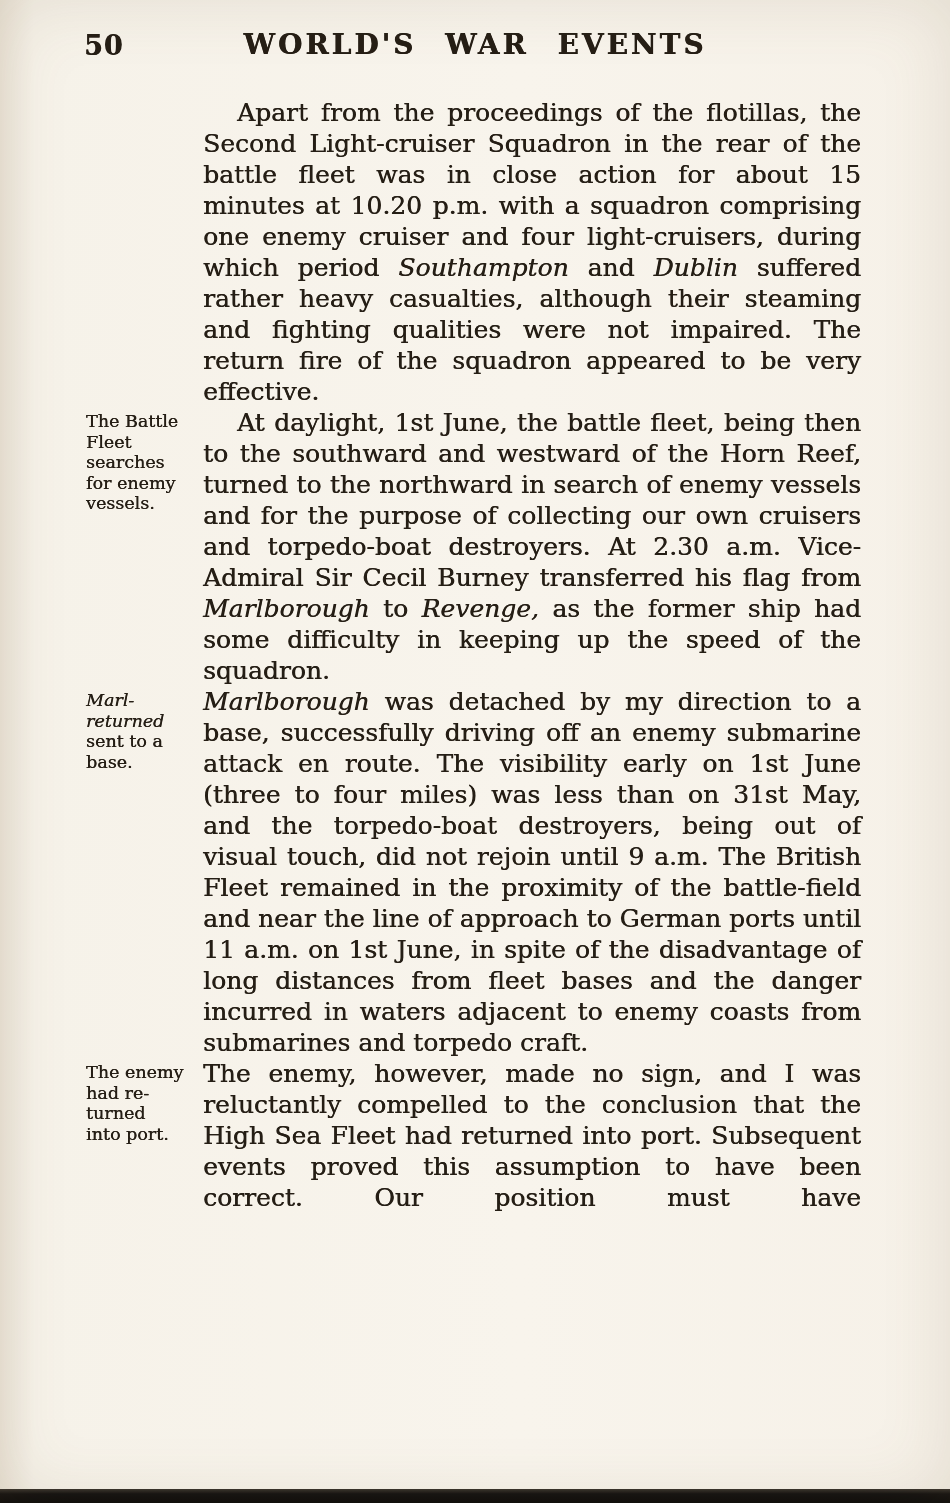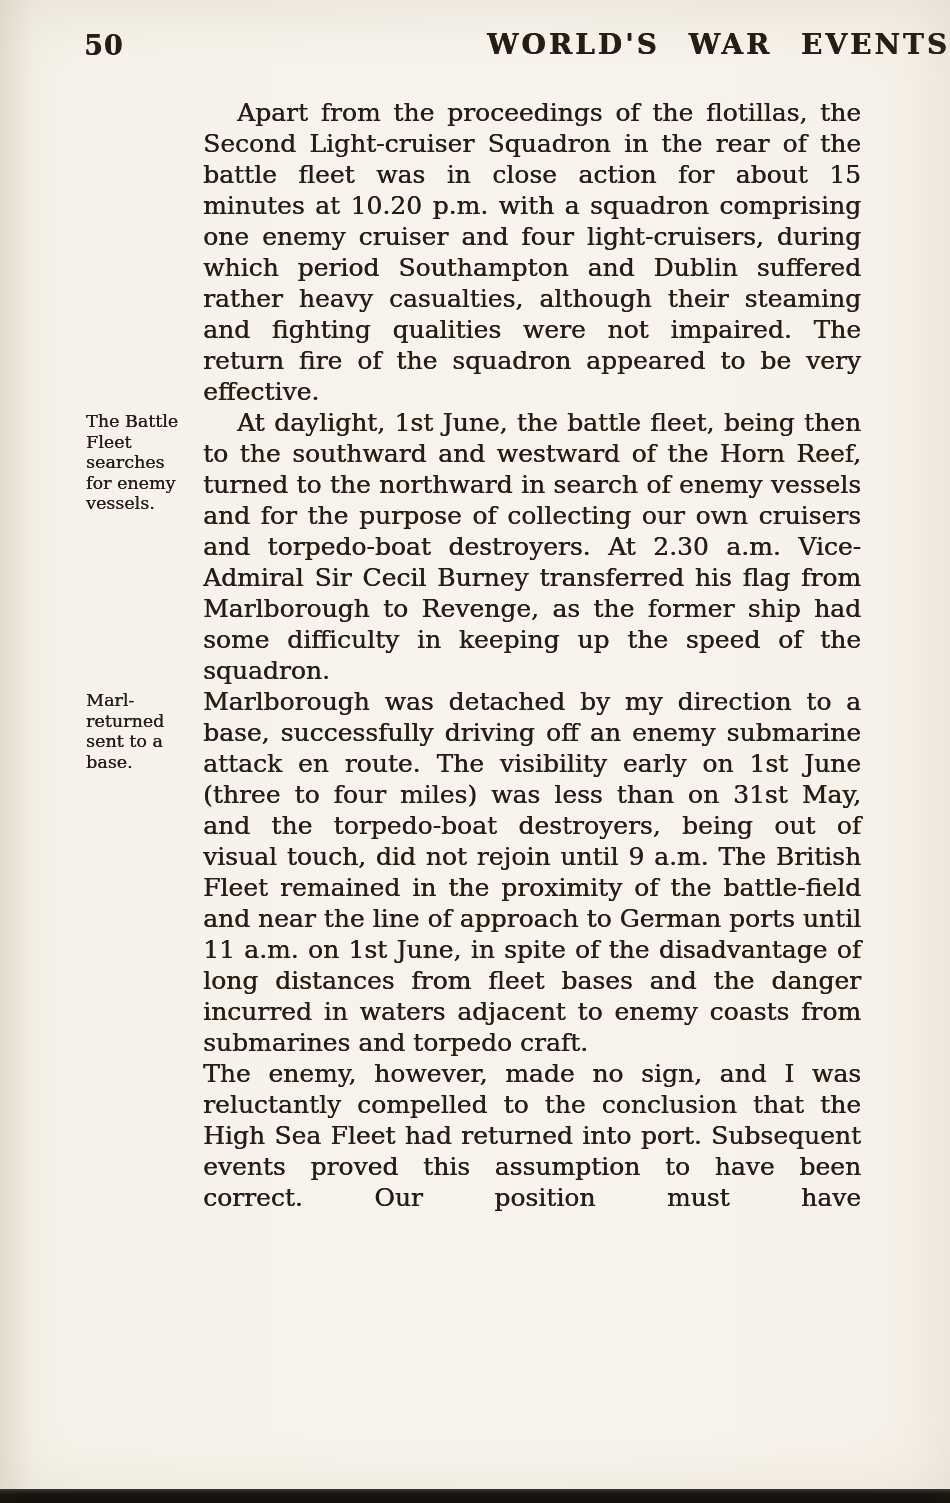--- a/index.html
+++ b/index.html
@@ -14,34 +14,34 @@
     background: linear-gradient(90deg, #ece5d9 0px, #f6f2e9 34px, #f8f4ec 55%, #f6f1e8 100%);
   }
   .header { position: absolute; top: 28px; left: 0; width: 100%; height: 42px; }
   .pagenum {
     position: absolute; left: 84px; top: 2px;
     font-size: 27px; font-weight: bold; letter-spacing: 1px;
     text-shadow: 0.4px 0 0 currentColor;
   }
   .runtitle {
     position: absolute; left: 0; top: 0; width: 100%;
-    text-align: right; font-size: 28px; font-weight: bold;
+    text-align: center; font-size: 28px; font-weight: bold;
     letter-spacing: 3px; word-spacing: 16px;
     text-shadow: 0.4px 0 0 currentColor;
   }
   .text-column { position: absolute; left: 203px; top: 97px; width: 658px; }
   .para {
     position: relative; margin: 0;
     font-size: 25px; line-height: 31px;
     text-align: justify;
     text-shadow: 0.4px 0 0 currentColor;
   }
   .para.indent { text-indent: 34px; }
   .para.justify-last { text-align-last: justify; }
-  .it { }
+  .it { font-style: italic; }
   .margin-note {
     position: absolute; left: -117px; top: 4px; width: 112px;
     font-size: 17.5px; line-height: 20.5px;
     text-align: center; text-align-last: left;
     text-indent: 0; white-space: pre-line;
     text-shadow: 0.3px 0 0 currentColor;
   }
   .scan-bottom {
     position: absolute; left: 0; bottom: 0; width: 100%; height: 14px;
     background: linear-gradient(180deg, #3a352e 0%, #131110 35%, #0b0a09 100%);
@@ -63,17 +63,20 @@
       <p class="para indent"><span>Apart from the proceedings of the flotillas, the Second Light-cruiser Squadron in the rear of the battle fleet was in close action for about 15 minutes at 10.20 p.m. with a squadron comprising one enemy cruiser and four light-cruisers, during which period </span><span class="it">Southampton</span><span> and </span><span class="it">Dublin</span><span> suffered rather heavy casualties, although their steaming and fighting qualities were not impaired. The return fire of the squadron appeared to be very effective.</span></p>
       <p class="para indent"><span class="margin-note"><span>The Battle
 Fleet
 searches
 for enemy
 vessels.</span></span><span>At daylight, 1st June, the battle fleet, being then to the southward and westward of the Horn Reef, turned to the northward in search of enemy vessels and for the purpose of collecting our own cruisers and torpedo-boat destroyers. At 2.30 a.m. Vice-Admiral Sir Cecil Burney transferred his flag from </span><span class="it">Marlborough</span><span> to </span><span class="it">Revenge,</span><span> as the former ship had some difficulty in keeping up the speed of the squadron.</span></p>
       <p class="para"><span class="margin-note"><span class="it">Marl-
 returned</span><span>
 sent to a
 base.</span></span><span class="it">Marlborough</span><span> was detached by my direction to a base, successfully driving off an enemy submarine attack en route. The visibility early on 1st June (three to four miles) was less than on 31st May, and the torpedo-boat destroyers, being out of visual touch, did not rejoin until 9 a.m. The British Fleet remained in the proximity of the battle-field and near the line of approach to German ports until 11 a.m. on 1st June, in spite of the disadvantage of long distances from fleet bases and the danger incurred in waters adjacent to enemy coasts from submarines and torpedo craft.</span></p>
-      <p class="para justify-last"><span>The enemy, however, made no sign, and I was reluctantly compelled to the conclusion that the High Sea Fleet had returned into port. Subsequent events proved this assumption to have been correct. Our position must have</span></p>
+      <p class="para justify-last"><span class="margin-note"><span>The enemy
+had re-
+turned
+into port.</span></span><span>The enemy, however, made no sign, and I was reluctantly compelled to the conclusion that the High Sea Fleet had returned into port. Subsequent events proved this assumption to have been correct. Our position must have</span></p>
     </div>
   <div class="scan-bottom"></div>
   <div class="vignette"></div>
 </div>
 
 </body></html>

